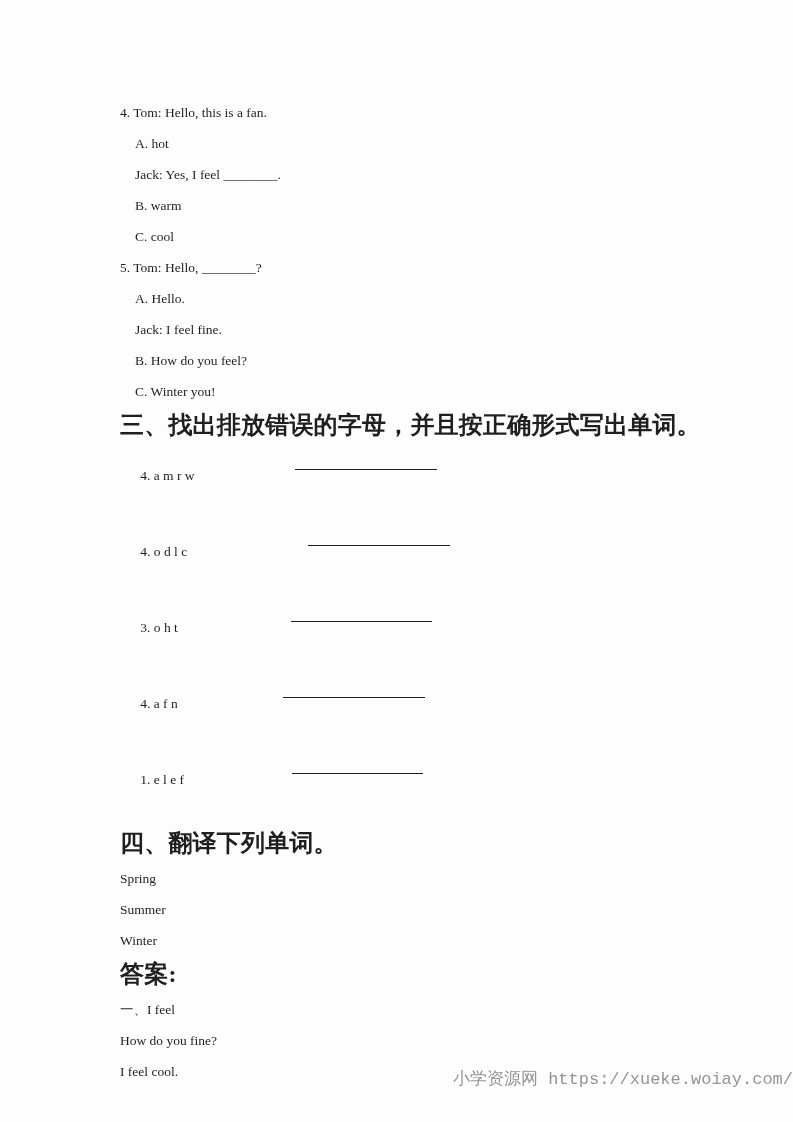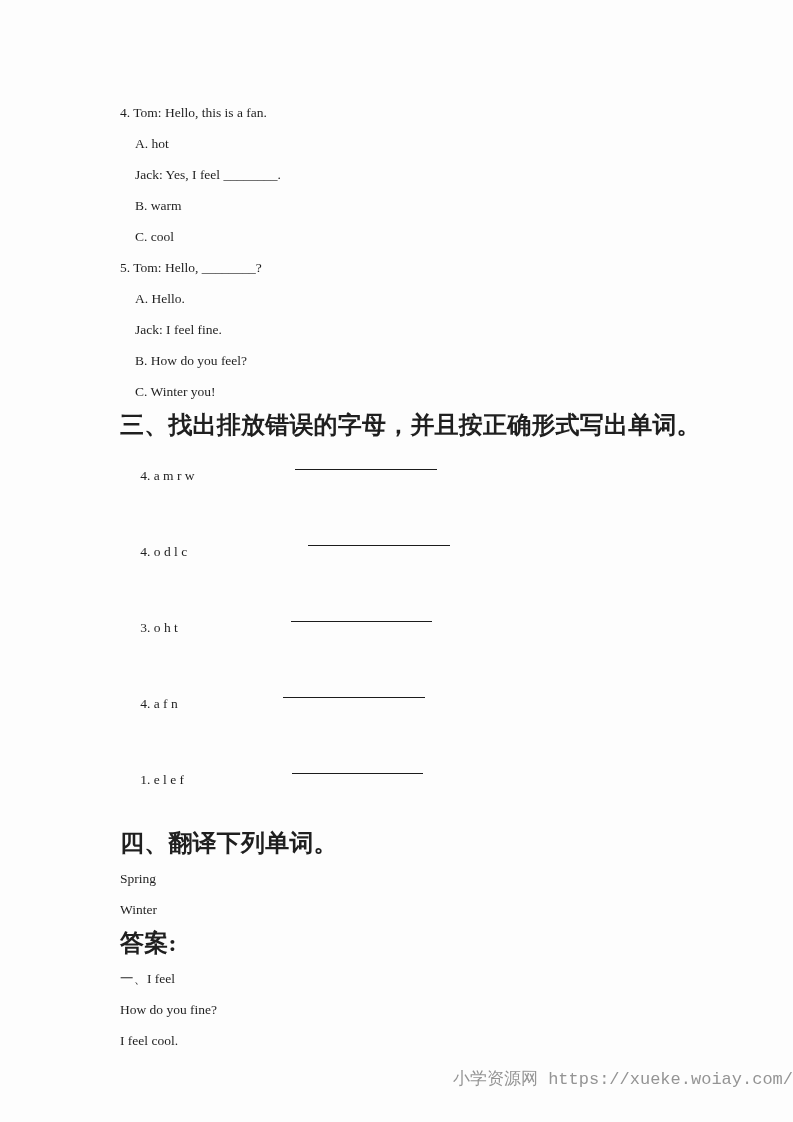--- a/index.html
+++ b/index.html
@@ -101,20 +101,21 @@
       <span class="blank blank-4"></span>
     </p>
     <p class="line scramble">
       <span>1. e l e f</span>
       <span class="blank blank-5"></span>
     </p>
 
     <h2 class="heading">四、翻译下列单词。</h2>
 
     <p class="line">Spring</p>
+    <p class="line">Summer</p>
     <p class="line">Winter</p>
 
     <h2 class="heading">答案:</h2>
 
     <p class="line">一、I feel</p>
     <p class="line">How do you fine?</p>
     <p class="line">I feel cool.</p>
 
   </div>
 

